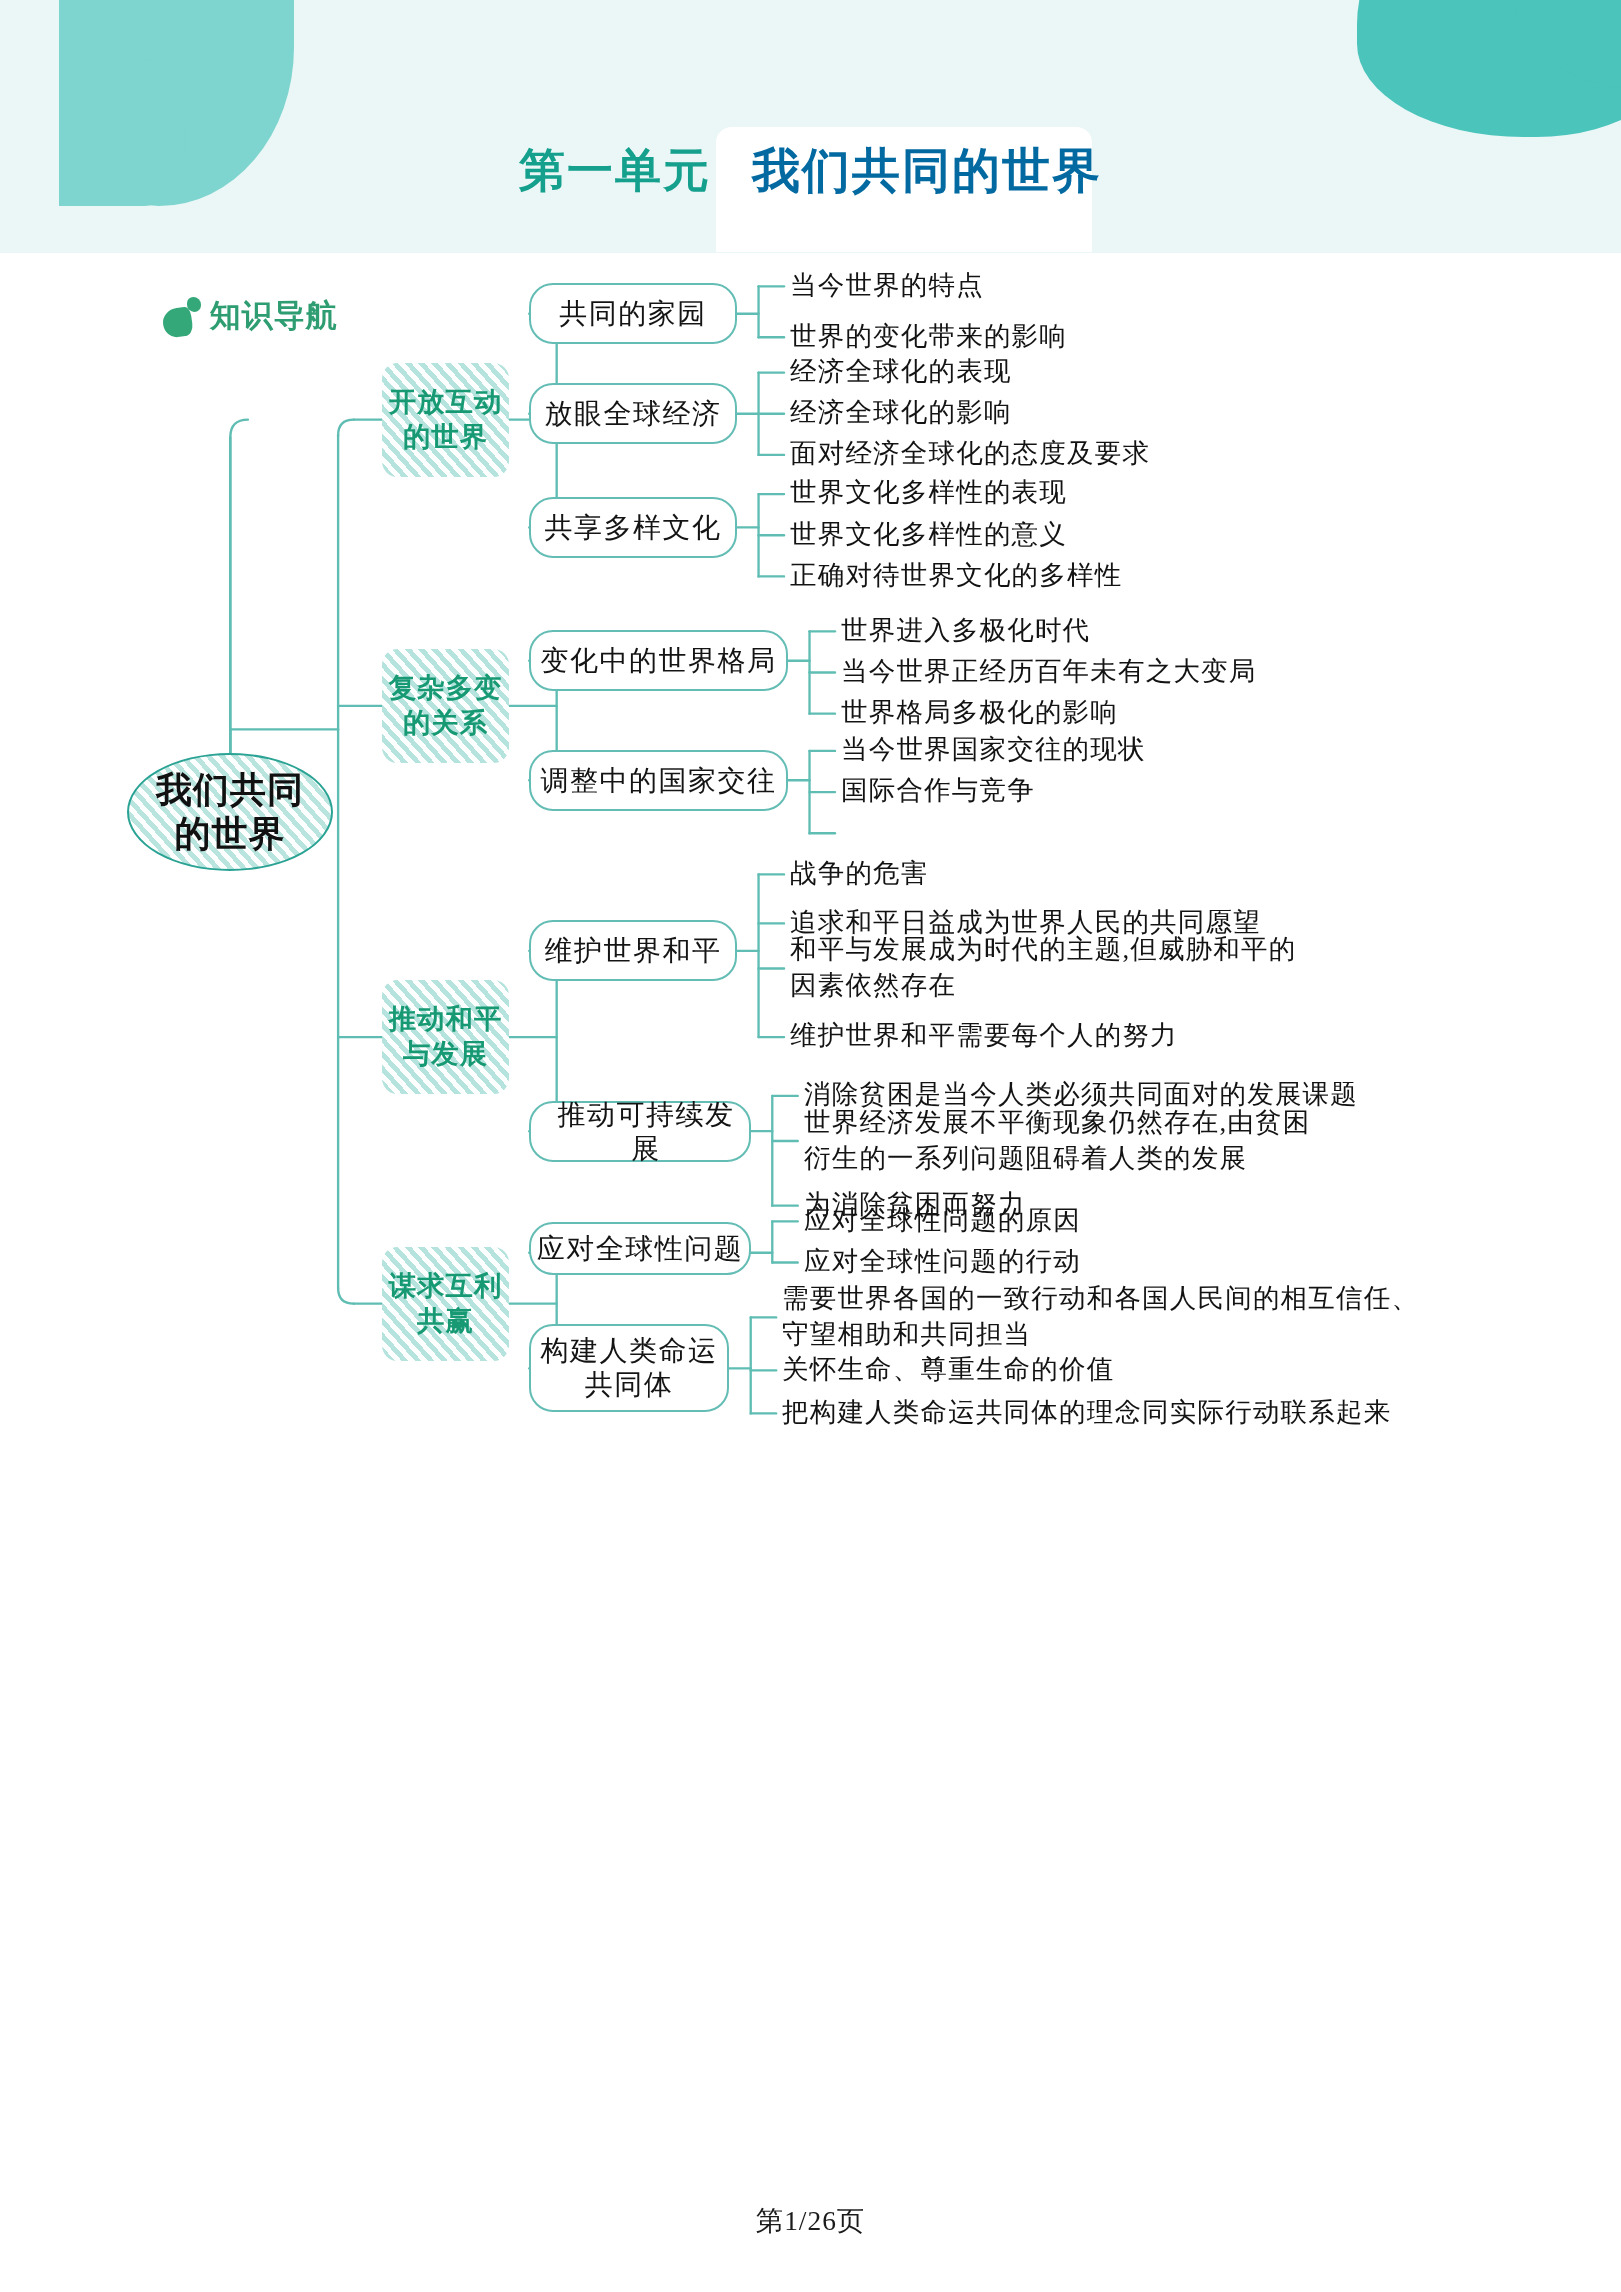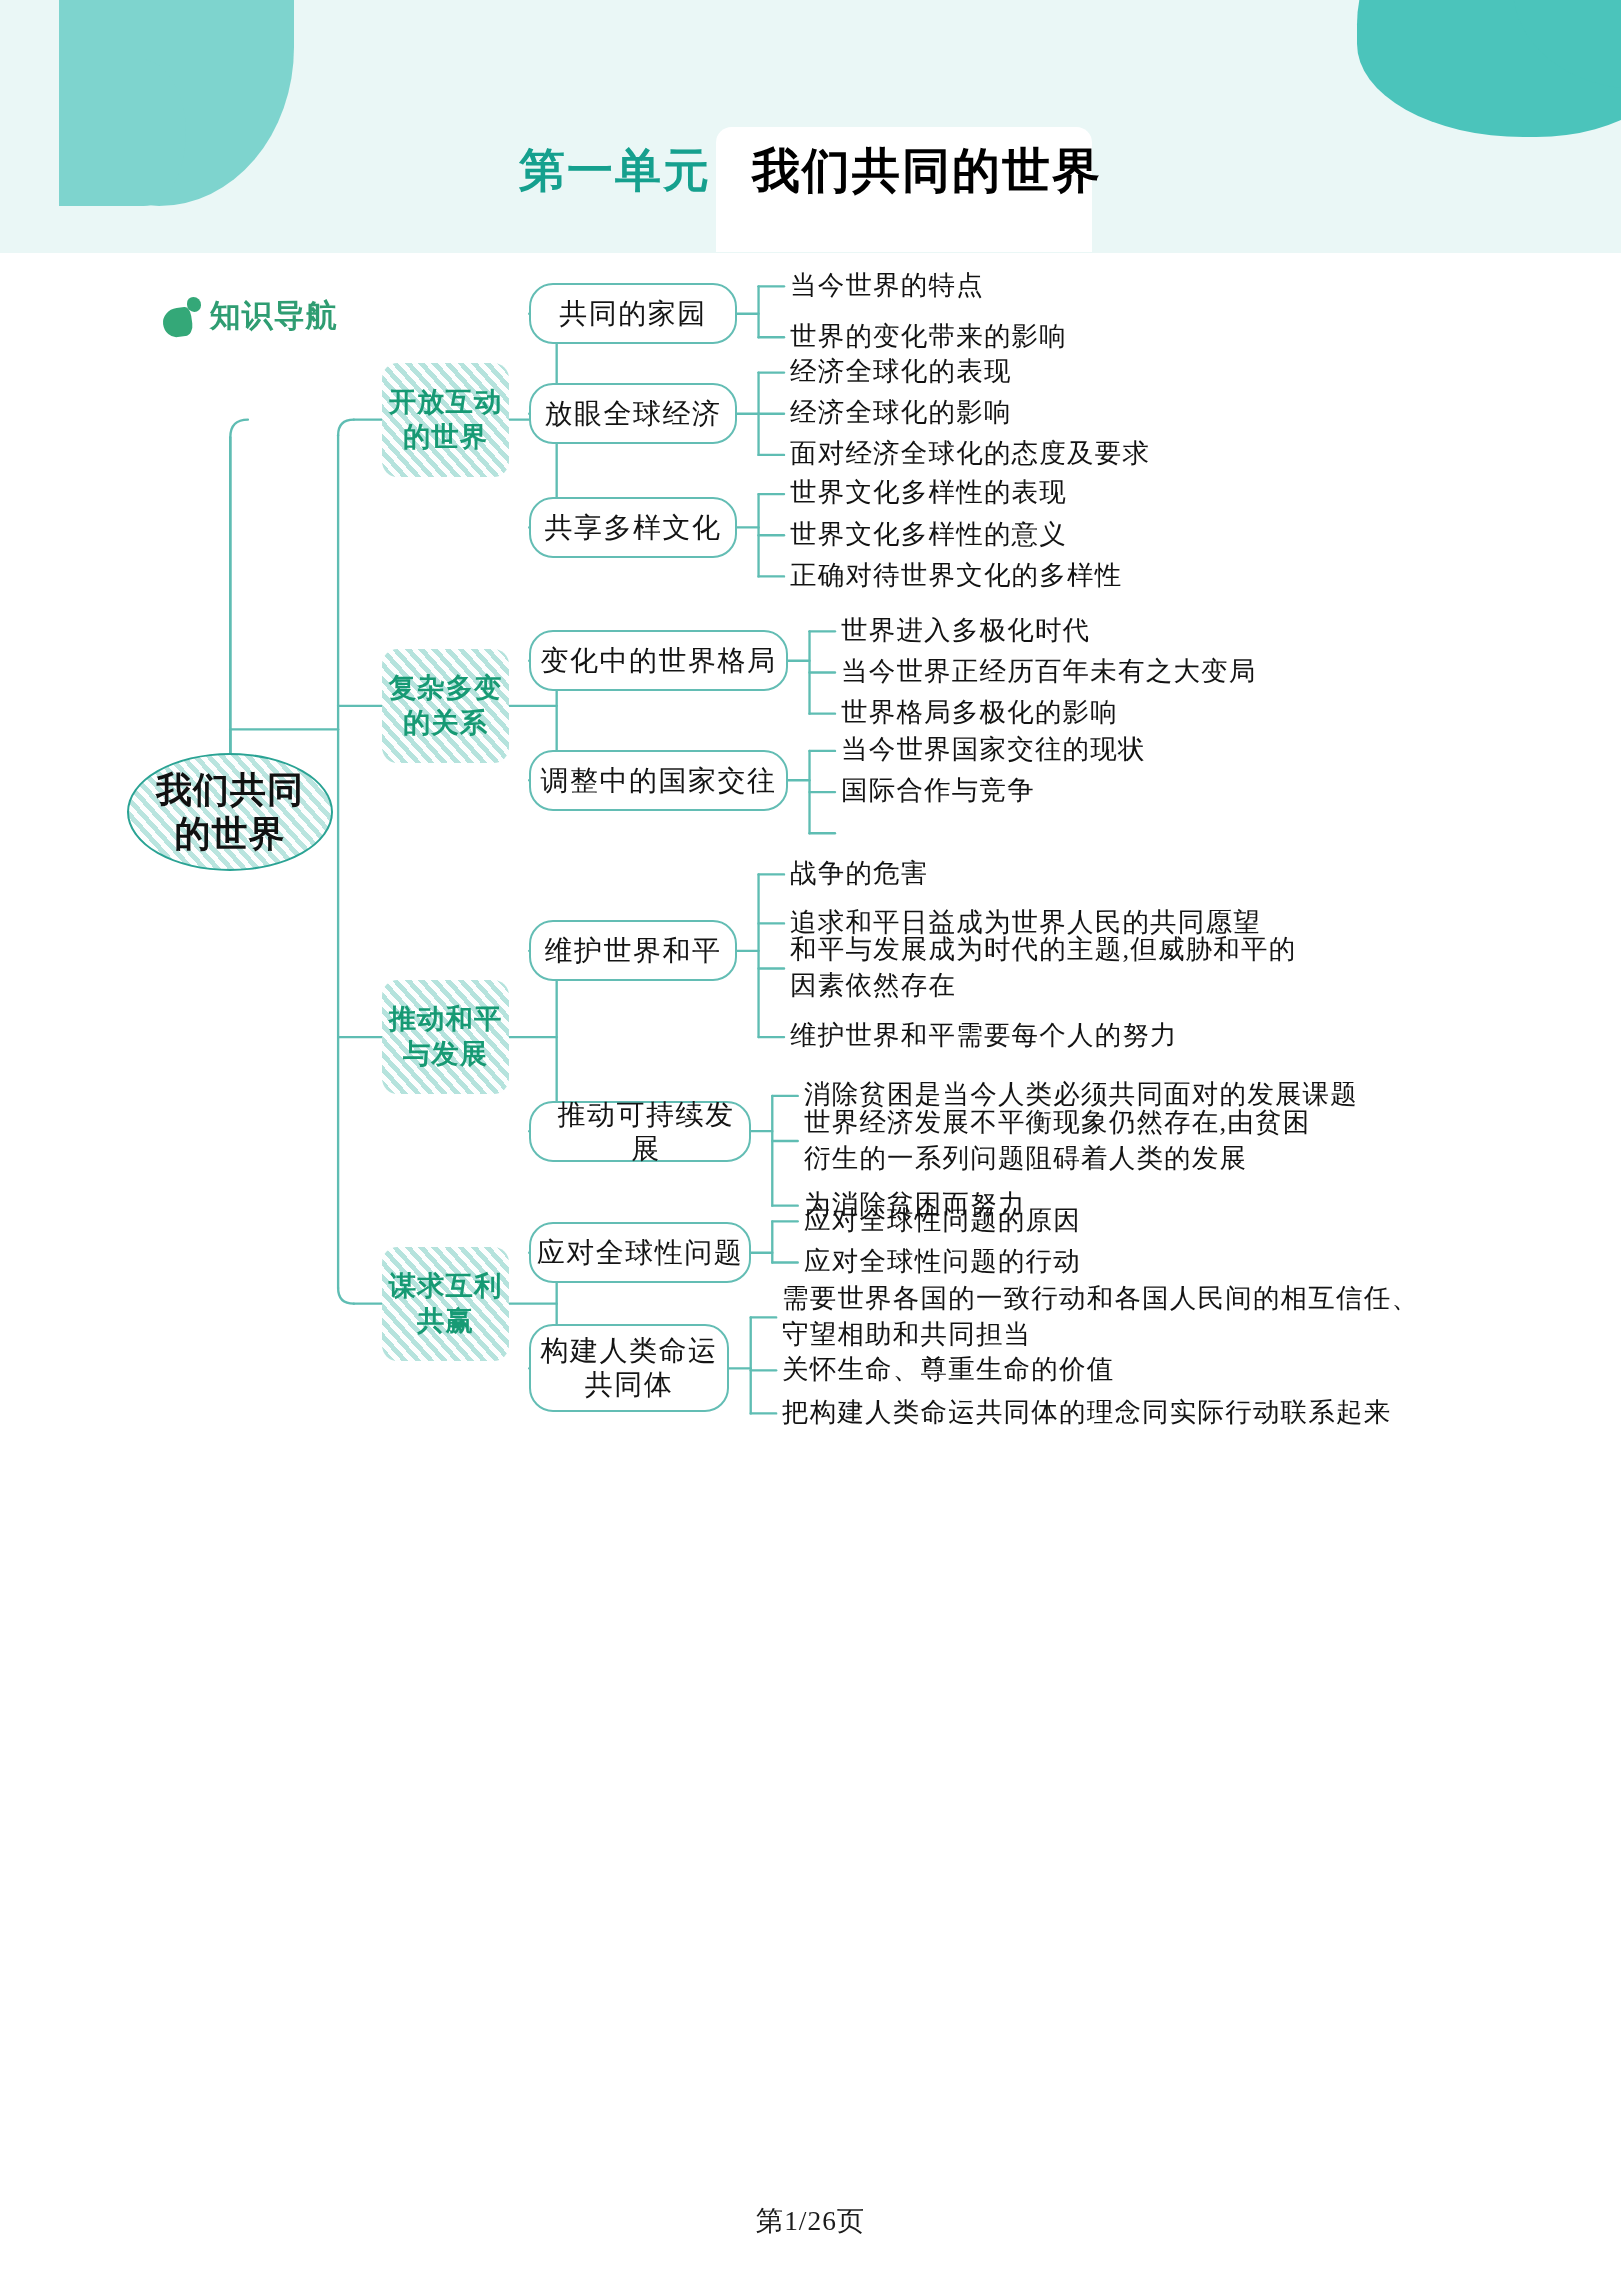--- a/index.html
+++ b/index.html
@@ -78,21 +78,21 @@
     font-weight: 700;
     font-size: 46px;
     letter-spacing: 2px;
     color: #15a08e;
   }
   .title-main {
     font-family: Liberation Sans, sans-serif;
     font-weight: 700;
     font-size: 48px;
     letter-spacing: 2px;
-    color: #000000;
+    color: #0369a1;
   }
 
   
   .section-label {
     position: absolute;
     left: 163px; top: 294px;
     display: flex;
     align-items: center;
     gap: 7.8px;
     z-index: 5;
@@ -369,21 +369,21 @@
         <span style="white-space: pre-line;">推动可持续发展</span>
       </div>
       <div class="l3-text" style="left: 804px; top: 824px;">消除贫困是当今人类必须共同面对的发展课题</div>
       <div class="l3-text" style="left: 804px; top: 852px;">世界经济发展不平衡现象仍然存在,由贫困
 衍生的一系列问题阻碍着人类的发展</div>
       <div class="l3-text" style="left: 804px; top: 934px;">为消除贫困而努力</div>
       <div class="l1-node" style="left: 382px; top: 994px; width: 127px; height: 114px;">
         <span style="white-space: pre-line;">谋求互利
 共赢</span>
       </div>
-      <div class="l2-node" style="left: 529px; top: 969px; width: 222px; height: 61px;">
+      <div class="l2-node" style="left: 529px; top: 969px; width: 222px; height: 53px;">
         <span style="white-space: pre-line;">应对全球性问题</span>
       </div>
       <div class="l3-text" style="left: 804px; top: 950px;">应对全球性问题的原因</div>
       <div class="l3-text" style="left: 804px; top: 991px;">应对全球性问题的行动</div>
       <div class="l2-node" style="left: 529px; top: 1071px; width: 200px; height: 88px;">
         <span style="white-space: pre-line;">构建人类命运
 共同体</span>
       </div>
       <div class="l3-text" style="left: 782px; top: 1028px;">需要世界各国的一致行动和各国人民间的相互信任、
 守望相助和共同担当</div>

